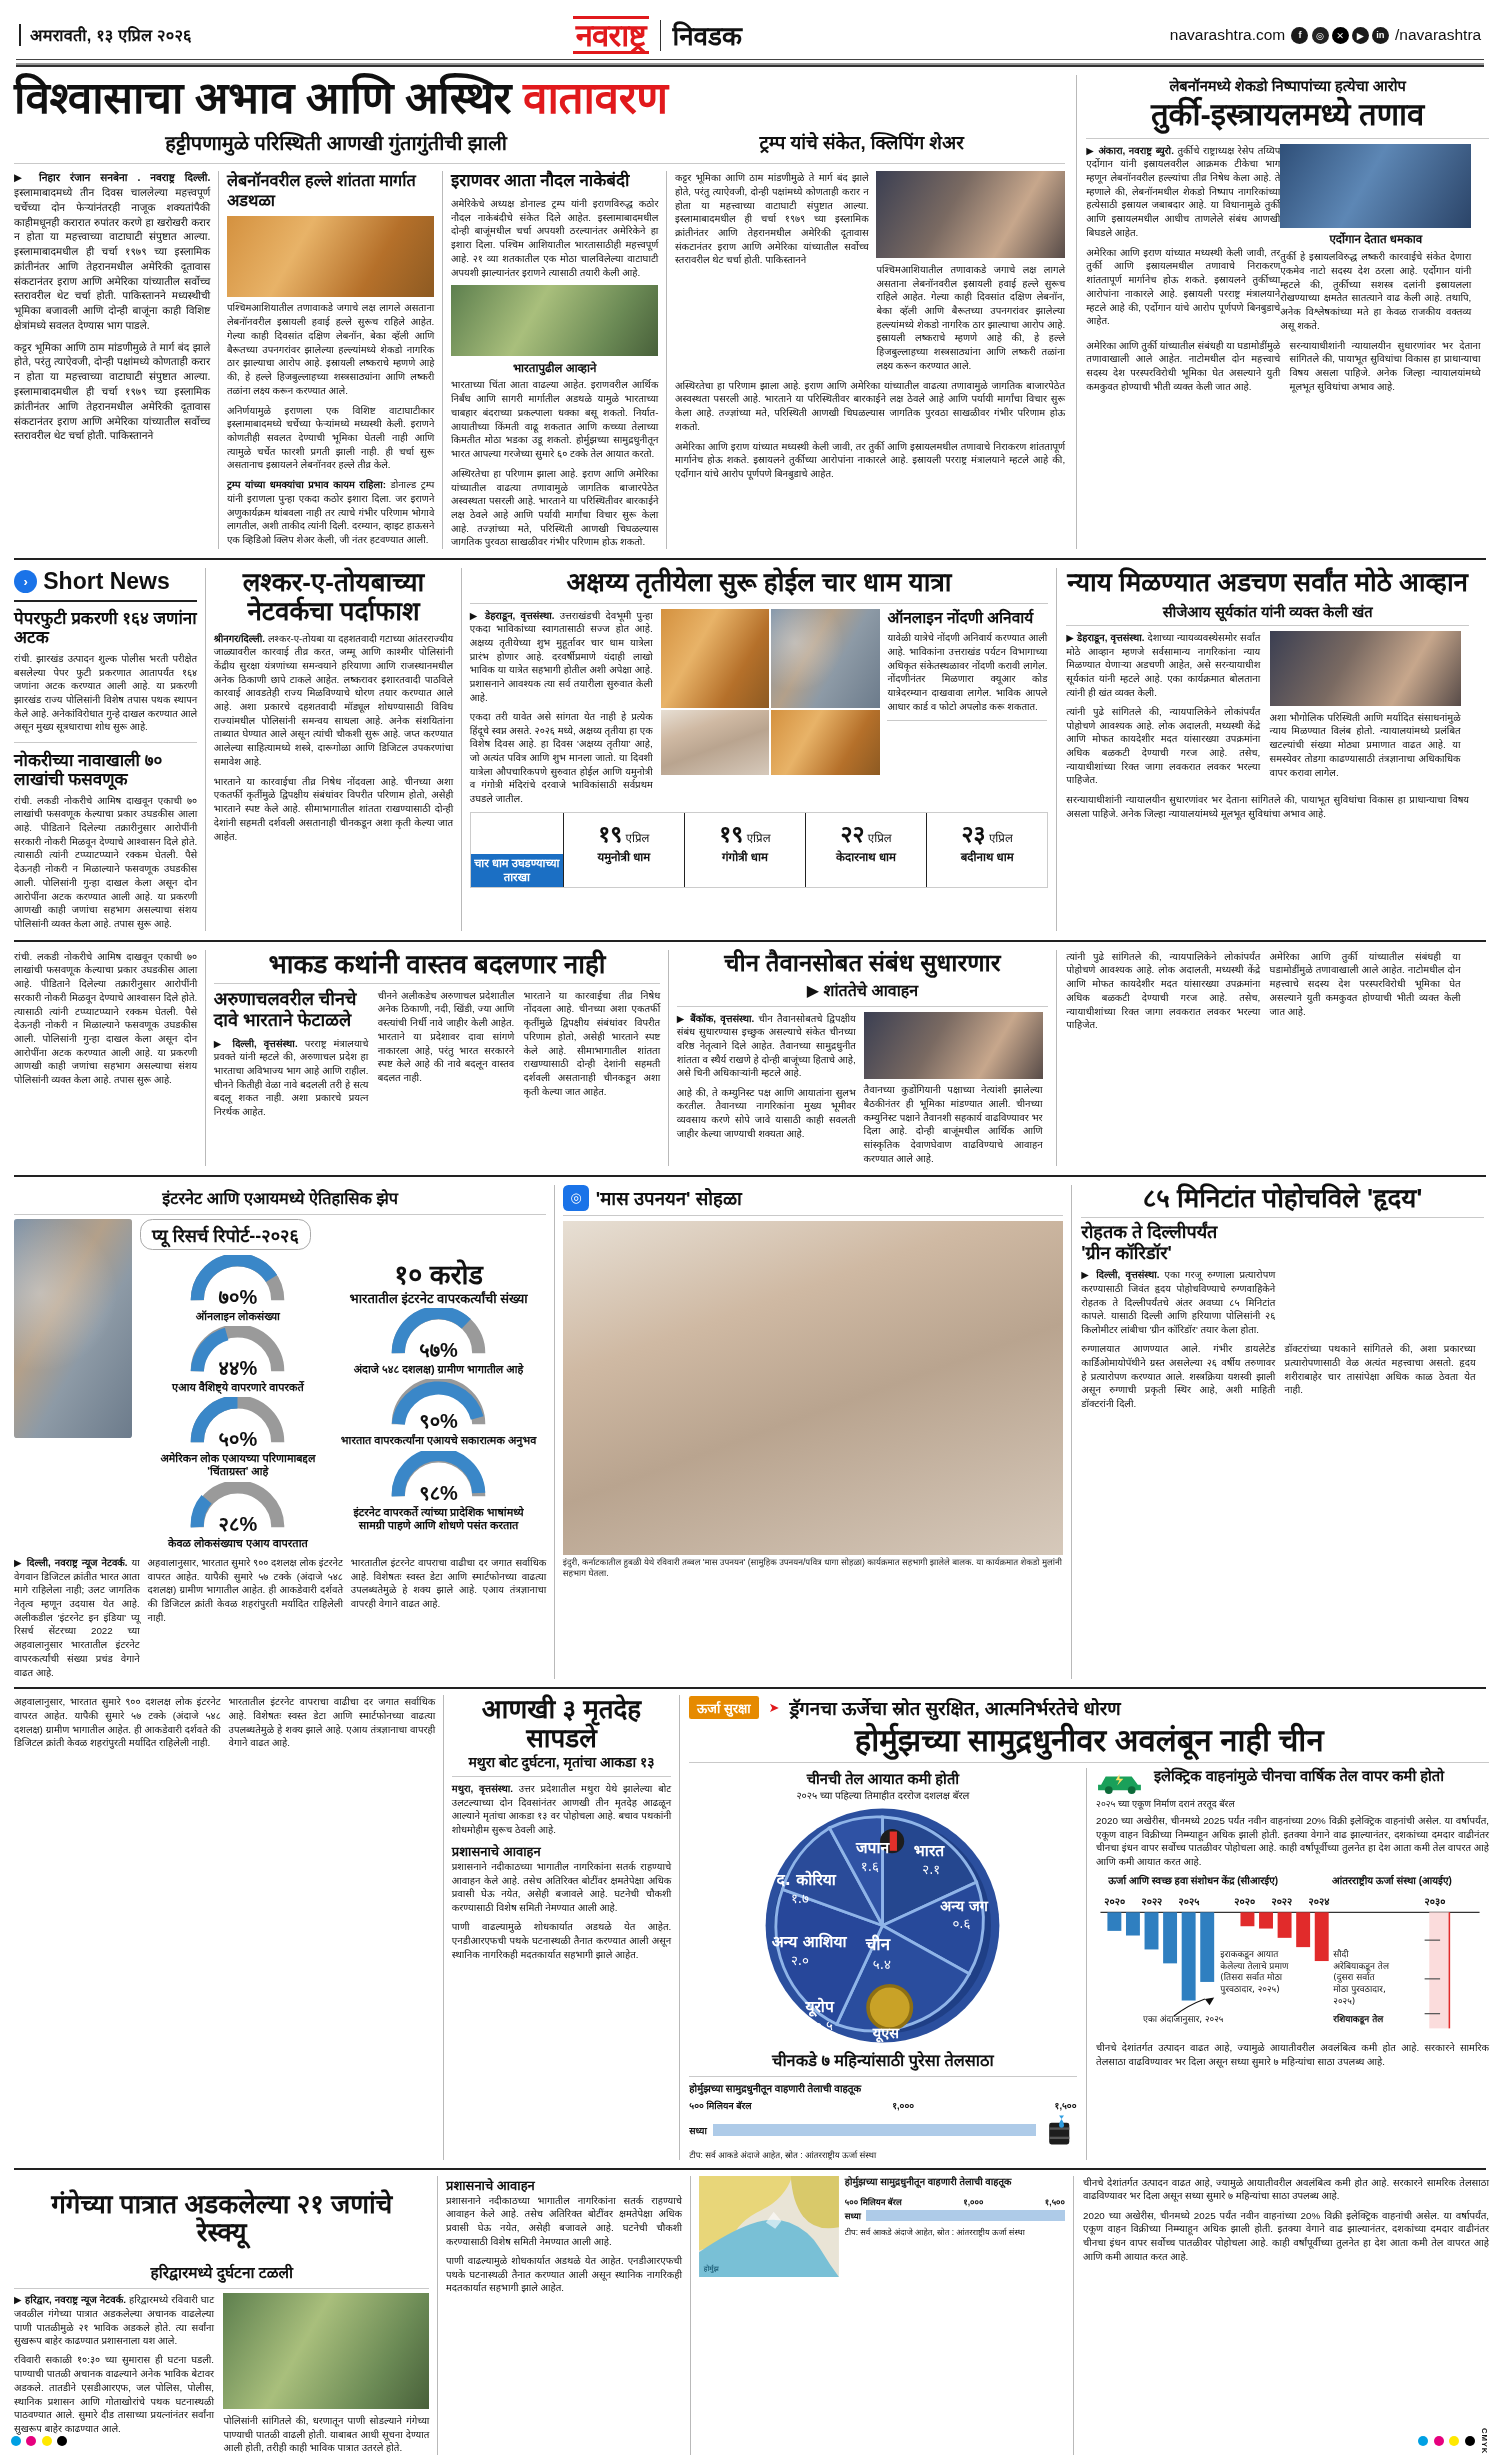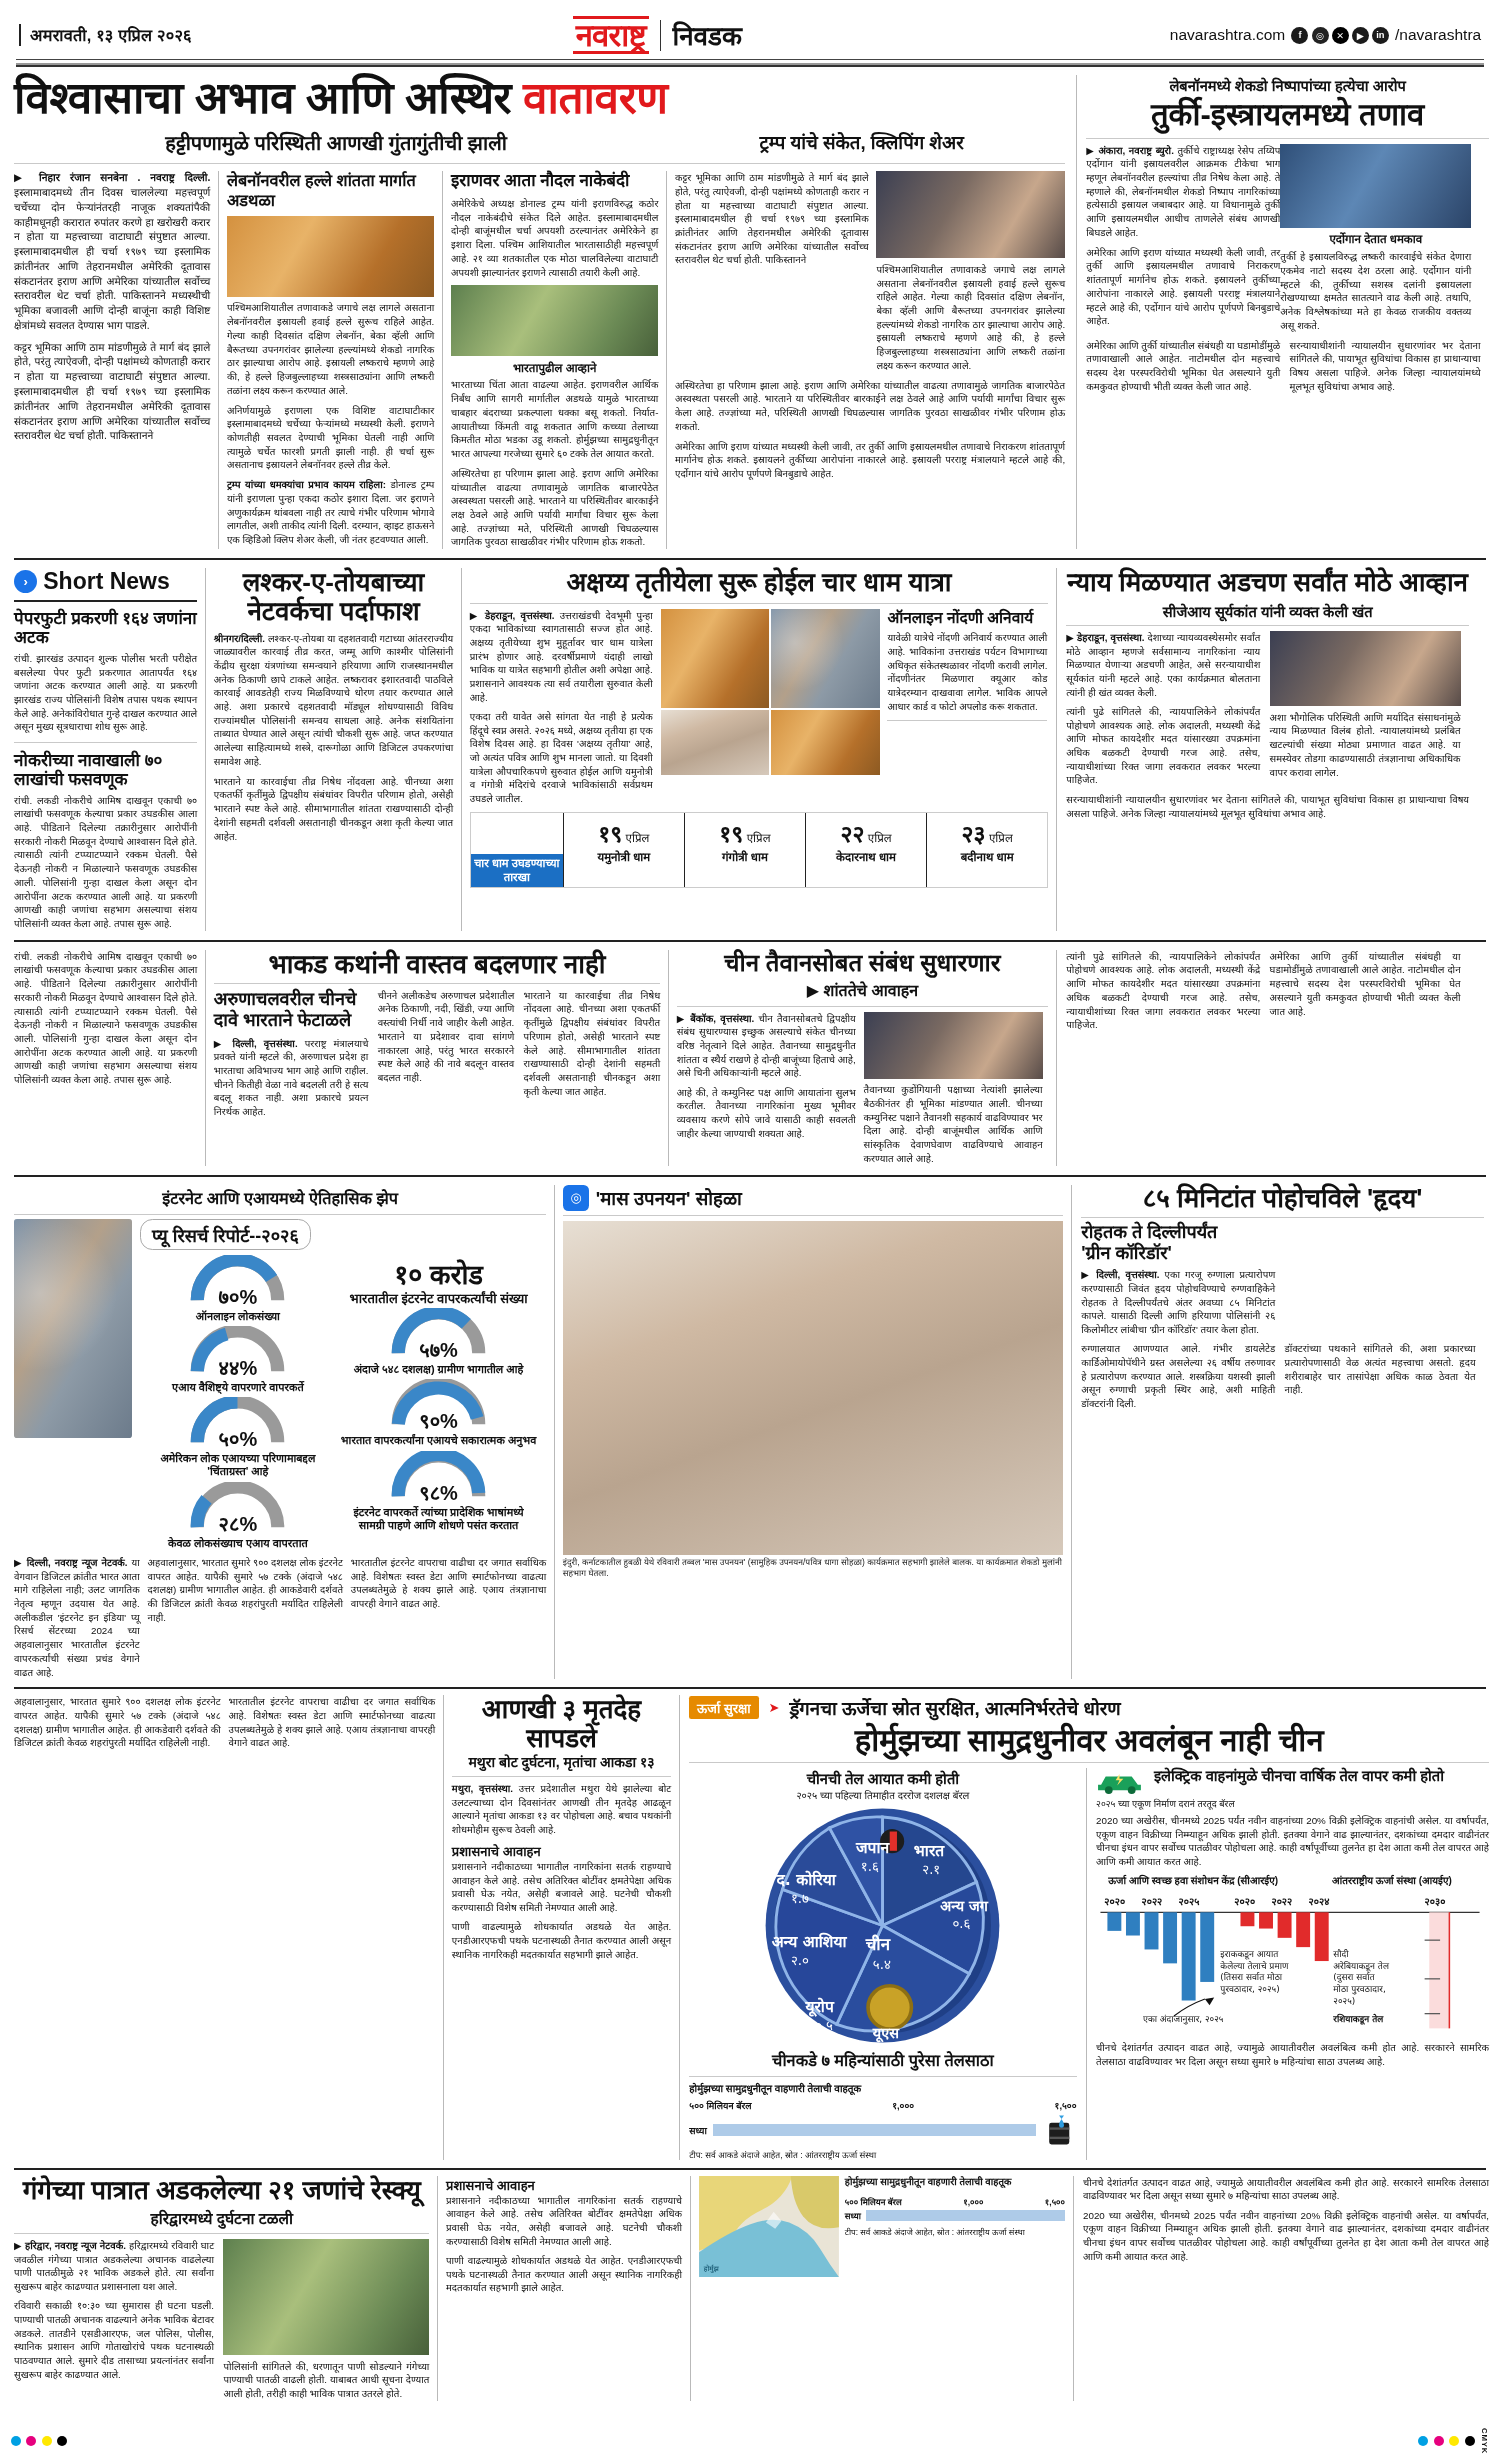--- a/index.html
+++ b/index.html
@@ -418,21 +418,21 @@
               </div>
             </div>
           </div>
         </div>
       </div>
 
       <div class="row" style="gap:7.8px;margin-top:6.2px;">
         <div style="width:126px;">
           <div class="body-txt sm">
             <span class="dateline">▶ दिल्ली, नवराष्ट्र न्यूज नेटवर्क.</span>
-            <span>या वेगवान डिजिटल क्रांतीत भारत आता मागे राहिलेला नाही; उलट जागतिक नेतृत्व म्हणून उदयास येत आहे. अलीकडील 'इंटरनेट इन इंडिया' प्यू रिसर्च सेंटरच्या 2024 च्या अहवालानुसार भारतातील इंटरनेट वापरकर्त्यांची संख्या प्रचंड वेगाने वाढत आहे.</span>
+            <span>या वेगवान डिजिटल क्रांतीत भारत आता मागे राहिलेला नाही; उलट जागतिक नेतृत्व म्हणून उदयास येत आहे. अलीकडील 'इंटरनेट इन इंडिया' प्यू रिसर्च सेंटरच्या 2022 च्या अहवालानुसार भारतातील इंटरनेट वापरकर्त्यांची संख्या प्रचंड वेगाने वाढत आहे.</span>
           </div>
         </div>
         <div style="width:196px;">
             <div class="body-txt sm">अहवालानुसार, भारतात सुमारे ९०० दशलक्ष लोक इंटरनेट वापरत आहेत. यापैकी सुमारे ५७ टक्के (अंदाजे ५४८ दशलक्ष) ग्रामीण भागातील आहेत. ही आकडेवारी दर्शवते की डिजिटल क्रांती केवळ शहरांपुरती मर्यादित राहिलेली नाही.</div>
           </div>
         <div style="width:196px;">
             <div class="body-txt sm">भारतातील इंटरनेट वापराचा वाढीचा दर जगात सर्वाधिक आहे. विशेषतः स्वस्त डेटा आणि स्मार्टफोनच्या वाढत्या उपलब्धतेमुळे हे शक्य झाले आहे. एआय तंत्रज्ञानाचा वापरही वेगाने वाढत आहे.</div>
           </div>
       </div>
     </div>
@@ -653,21 +653,21 @@
           <div class="body-txt sm" style="margin-top:4.7px;">चीनचे देशांतर्गत उत्पादन वाढत आहे, ज्यामुळे आयातीवरील अवलंबित्व कमी होत आहे. सरकारने सामरिक तेलसाठा वाढविण्यावर भर दिला असून सध्या सुमारे ७ महिन्यांचा साठा उपलब्ध आहे.</div>
         </div>
       </div>
     </div>
   </div>
 
   <div class="hr-thick" style="margin:7.8px 3.1px 6.2px;"></div>
 
   <div class="row">
     <div style="width:432px;padding:0 7.8px 0 3.1px;">
-      <h2 style="font-size:26px;font-weight:900;text-align:center;margin:0;line-height:1.1;">गंगेच्या पात्रात अडकलेल्या २१ जणांचे रेस्क्यू</h2>
+      <h2 style="font-size:26px;font-weight:900;text-align:center;margin:14px;line-height:1.1;">गंगेच्या पात्रात अडकलेल्या २१ जणांचे रेस्क्यू</h2>
       <div style="font-size:15.5px;font-weight:700;text-align:center;margin-top:2.3px;">हरिद्वारमध्ये दुर्घटना टळली</div>
       <div class="hr-thin"></div>
       <div class="row" style="gap:9.3px;">
         <div style="width:200px;">
           <div class="body-txt sm">
             <span class="dateline">▶ हरिद्वार, नवराष्ट्र न्यूज नेटवर्क.</span>
             <span>हरिद्वारमध्ये रविवारी घाट जवळील गंगेच्या पात्रात अडकलेल्या अचानक वाढलेल्या पाणी पातळीमुळे २१ भाविक अडकले होते. त्या सर्वांना सुखरूप बाहेर काढण्यात प्रशासनाला यश आले.</span>
           </div>
           <div class="body-txt sm" style="margin-top:5.4px;">रविवारी सकाळी १०:३० च्या सुमारास ही घटना घडली. पाण्याची पातळी अचानक वाढल्याने अनेक भाविक बेटावर अडकले. तातडीने एसडीआरएफ, जल पोलिस, पोलीस, स्थानिक प्रशासन आणि गोताखोरांचे पथक घटनास्थळी पाठवण्यात आले. सुमारे दीड तासाच्या प्रयत्नांनंतर सर्वांना सुखरूप बाहेर काढण्यात आले.</div>
         </div>

